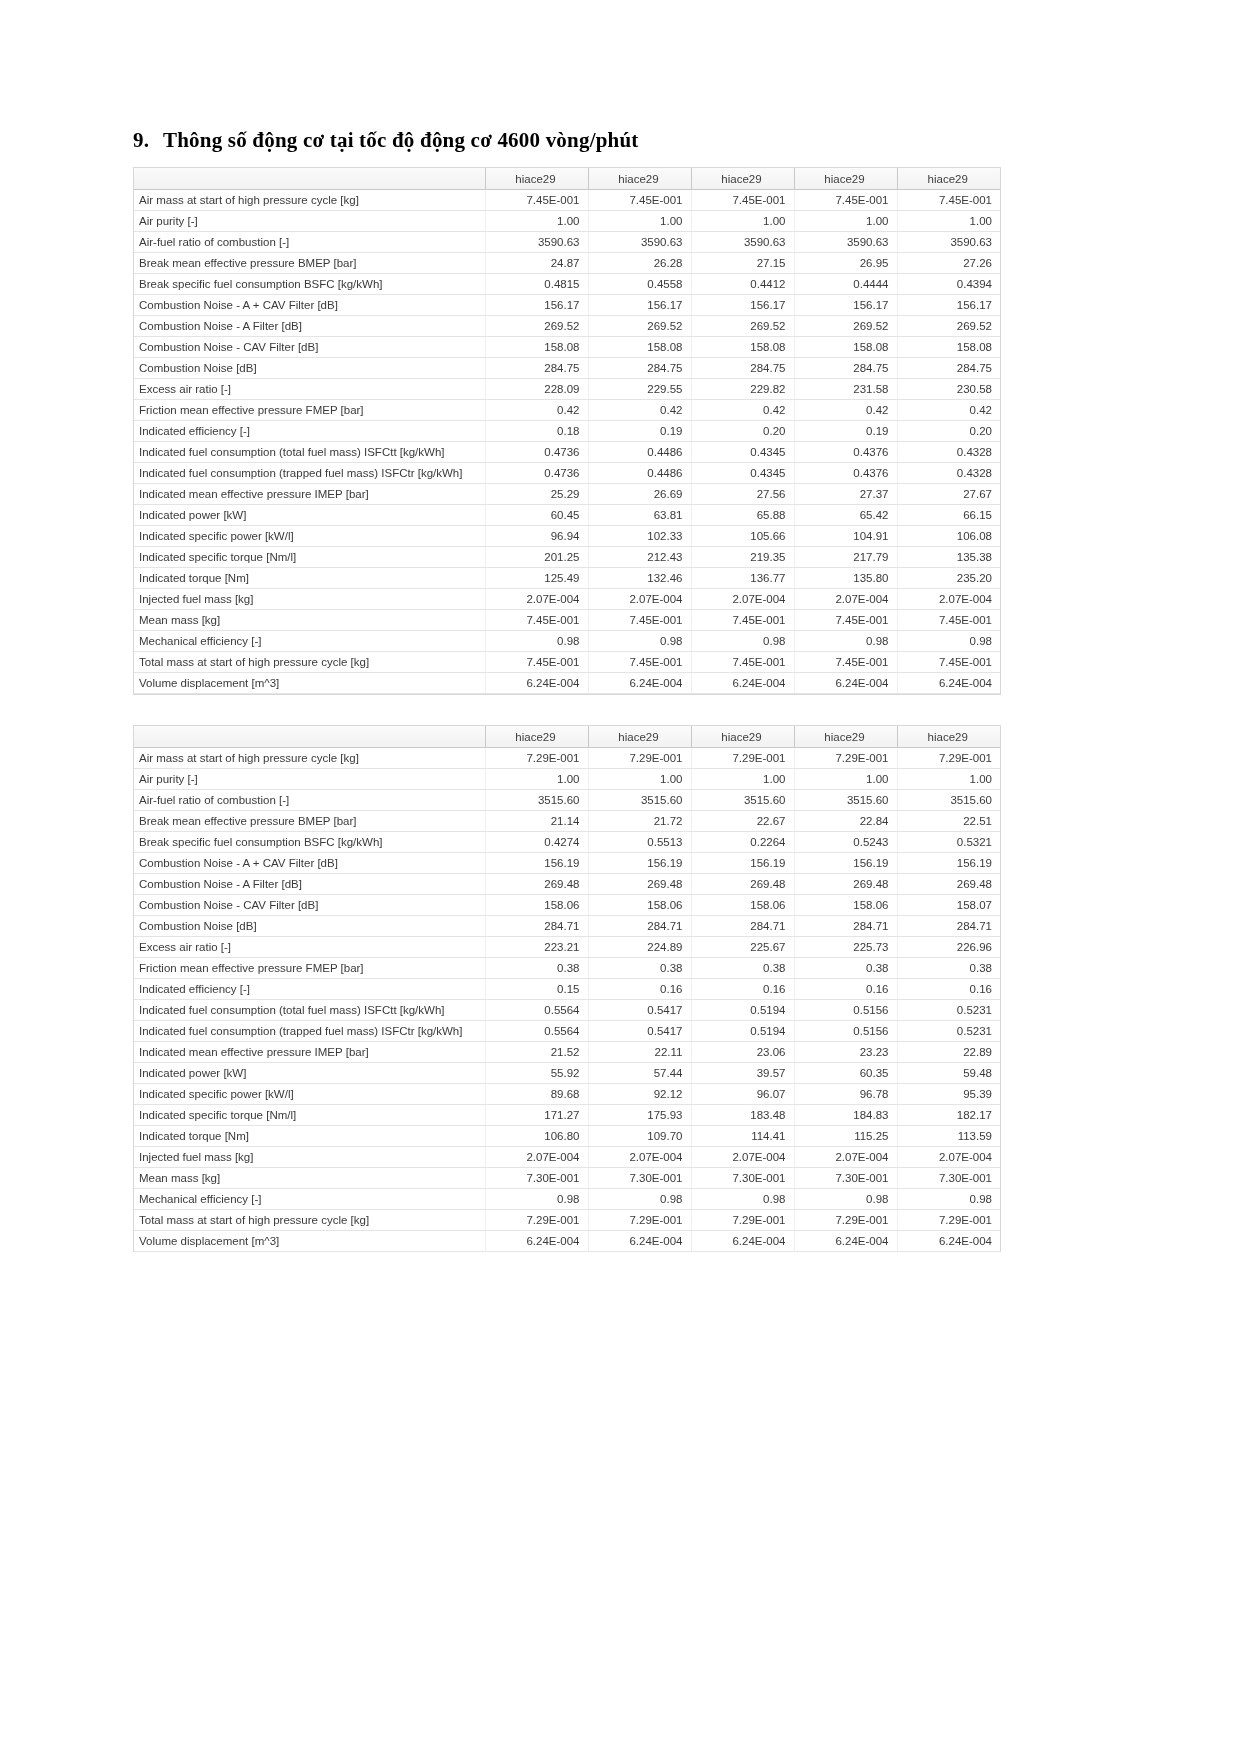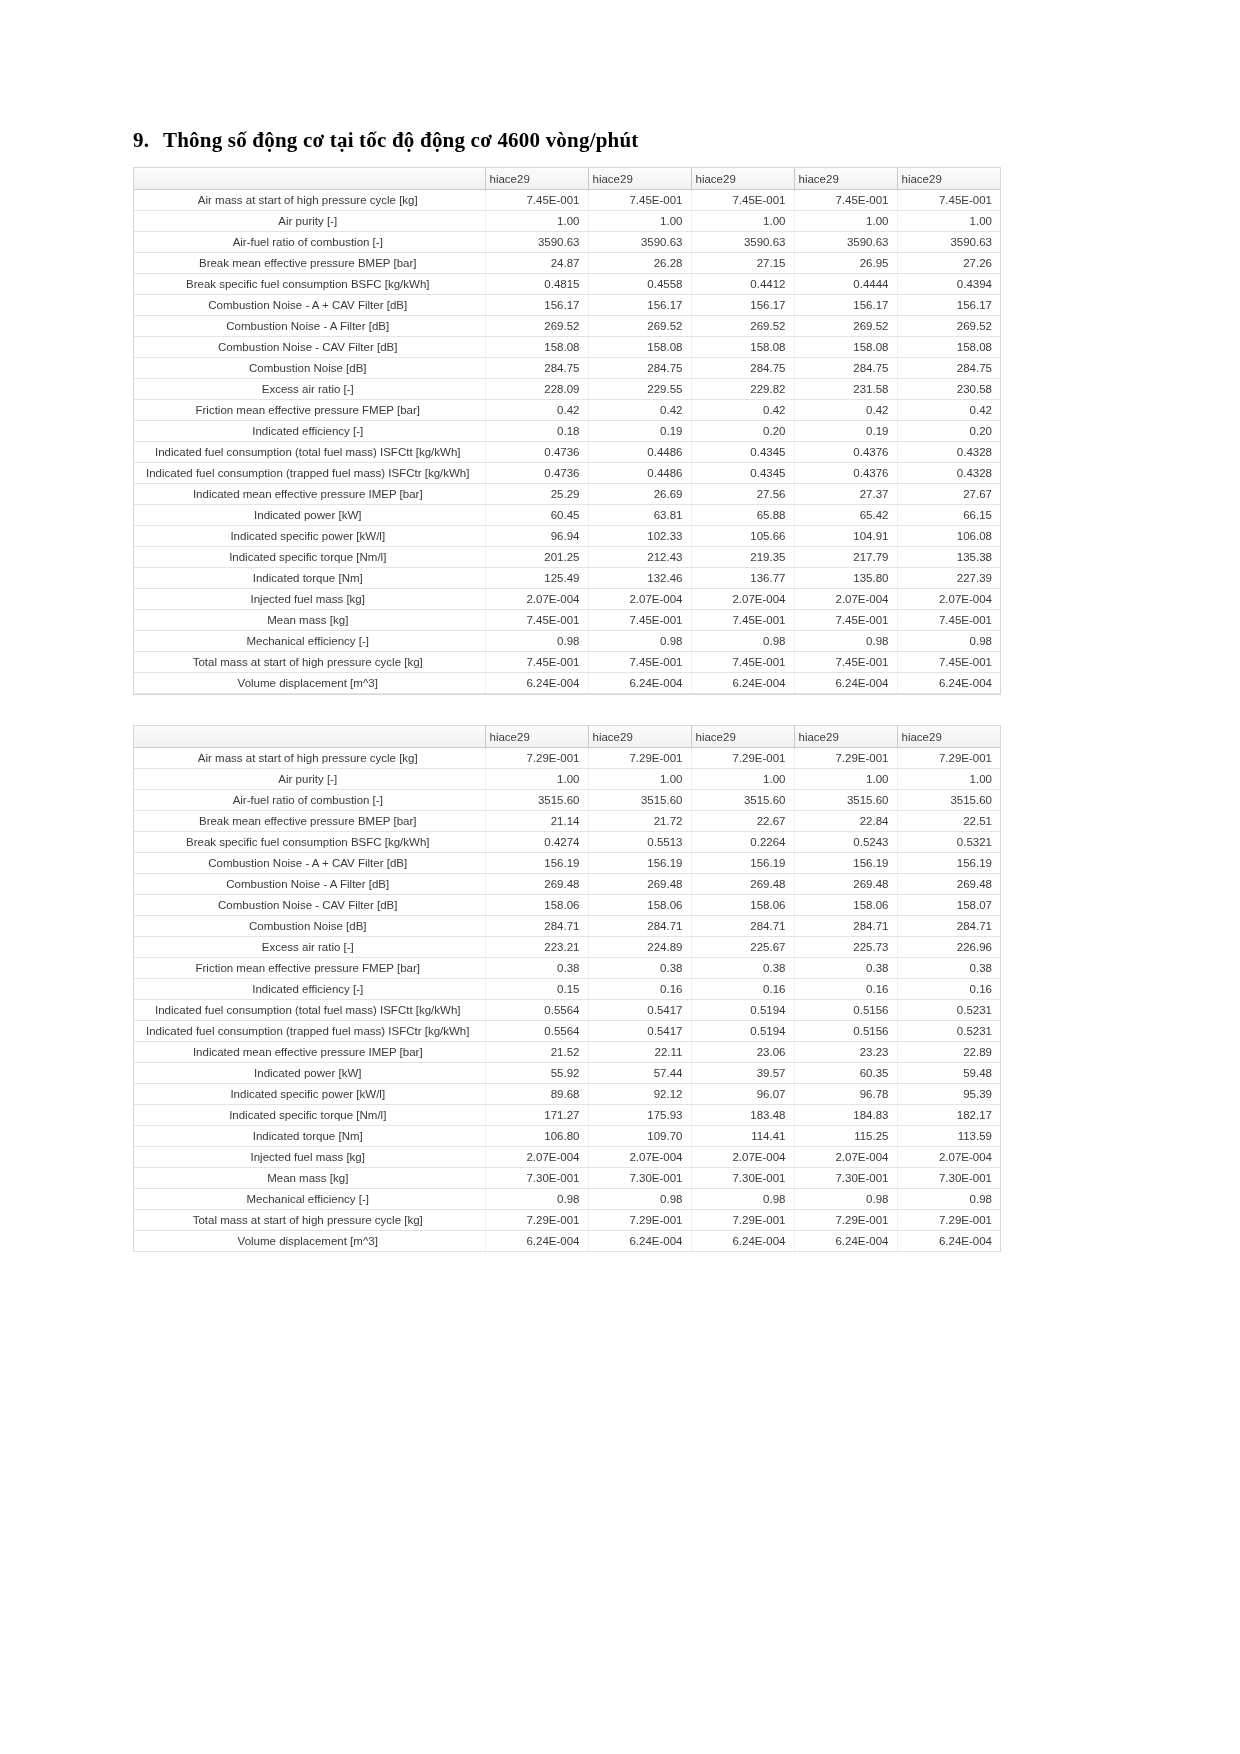--- a/index.html
+++ b/index.html
@@ -46,40 +46,40 @@
     font-size: 11.5px;
     color: #3d3d3d;
   }
   table.engine-table col.c-label { width: 351px; }
   table.engine-table col.c-val { width: 103px; }
   table.engine-table th {
     background: linear-gradient(#fbfbfb, #f1f1f1);
     border-right: 1px solid #c9c9c9;
     border-bottom: 1px solid #c9c9c9;
     font-weight: normal;
-    text-align: left;
+    text-align: center;
     padding: 2px 6px 2px 4px;
     height: 17px;
     color: #3d3d3d;
     white-space: nowrap;
     overflow: hidden;
   }
   table.engine-table th.label-col {
     text-align: left;
   }
   table.engine-table td {
     border-right: 1px solid #f0f0f0;
     border-bottom: 1px solid #e4e4e4;
     padding: 2px 8px 2px 5px;
     height: 16px;
     white-space: nowrap;
     overflow: hidden;
   }
   table.engine-table td.label {
-    text-align: center;
+    text-align: left;
     color: #3a3a3a;
     margin-top: 37px;
   }
   table.engine-table td.val {
     text-align: right;
     color: #3a3a3a;
   }
   table.engine-table tr td:last-child,
   table.engine-table th:last-child {
     border-right: none;
@@ -268,21 +268,21 @@
                 <td class="val">219.35</td>
                 <td class="val">217.79</td>
                 <td class="val">135.38</td>
               </tr>
               <tr>
                 <td class="label">Indicated torque [Nm]</td>
                 <td class="val">125.49</td>
                 <td class="val">132.46</td>
                 <td class="val">136.77</td>
                 <td class="val">135.80</td>
-                <td class="val">227.39</td>
+                <td class="val">235.20</td>
               </tr>
               <tr>
                 <td class="label">Injected fuel mass [kg]</td>
                 <td class="val">2.07E-004</td>
                 <td class="val">2.07E-004</td>
                 <td class="val">2.07E-004</td>
                 <td class="val">2.07E-004</td>
                 <td class="val">2.07E-004</td>
               </tr>
               <tr>

